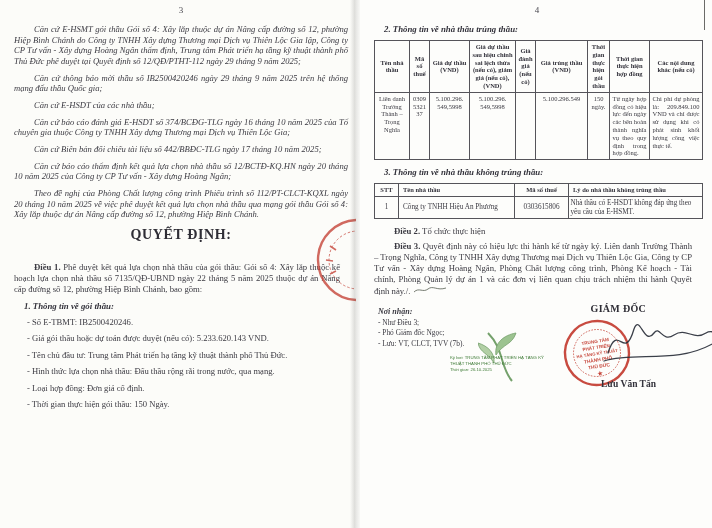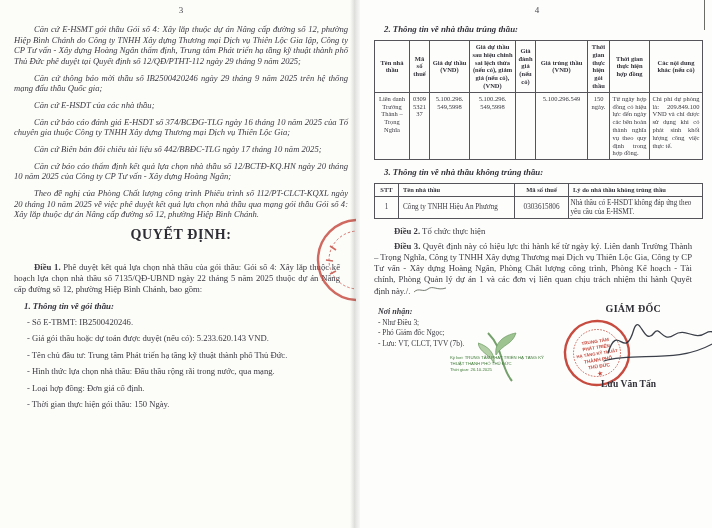--- a/index.html
+++ b/index.html
@@ -27,21 +27,21 @@
   td.vtop{vertical-align:top;}
   td.just{text-align:justify;padding:2px 2.5px;}
   td.brk{word-break:break-all;}
   .l-table td{font-size:7.2px;}
   .l-table td.name{text-align:left;padding-left:4px;}
   .l-table td.reason{text-align:left;}
   .sig-area{position:relative;height:150px;}
   .recipients{position:absolute;left:4px;top:8px;}
   .recipients .rlabel{font-weight:bold;font-style:italic;font-size:8px;margin-bottom:2px;}
   .recipients .ritem{font-size:7.4px;line-height:1.4;}
-  .director{position:absolute;right:39px;top:4px;font-weight:bold;font-size:10px;letter-spacing:.3px;color:#2e2d35;}
+  .director{position:absolute;right:54px;top:4px;font-weight:bold;font-size:10px;letter-spacing:.3px;color:#2e2d35;}
   .signer-name{position:absolute;right:44px;top:80px;font-weight:bold;font-size:9.5px;color:#33323b;}
   .stamp{position:absolute;left:188px;top:18px;transform:rotate(-9deg);}
   .partial-stamp{position:absolute;right:-30px;top:210px;}
   .signature-svg{position:absolute;left:228px;top:14px;}
   .digital-sig{position:absolute;left:76px;top:56px;color:#3e7b36;font-size:4.3px;
                font-family:"Liberation Sans",sans-serif;line-height:1.35;width:130px;}
   .leaf-svg{position:absolute;left:104px;top:30px;}
   .scribble{display:inline-block;vertical-align:baseline;margin-left:3px;}
 </style>
 </head>

